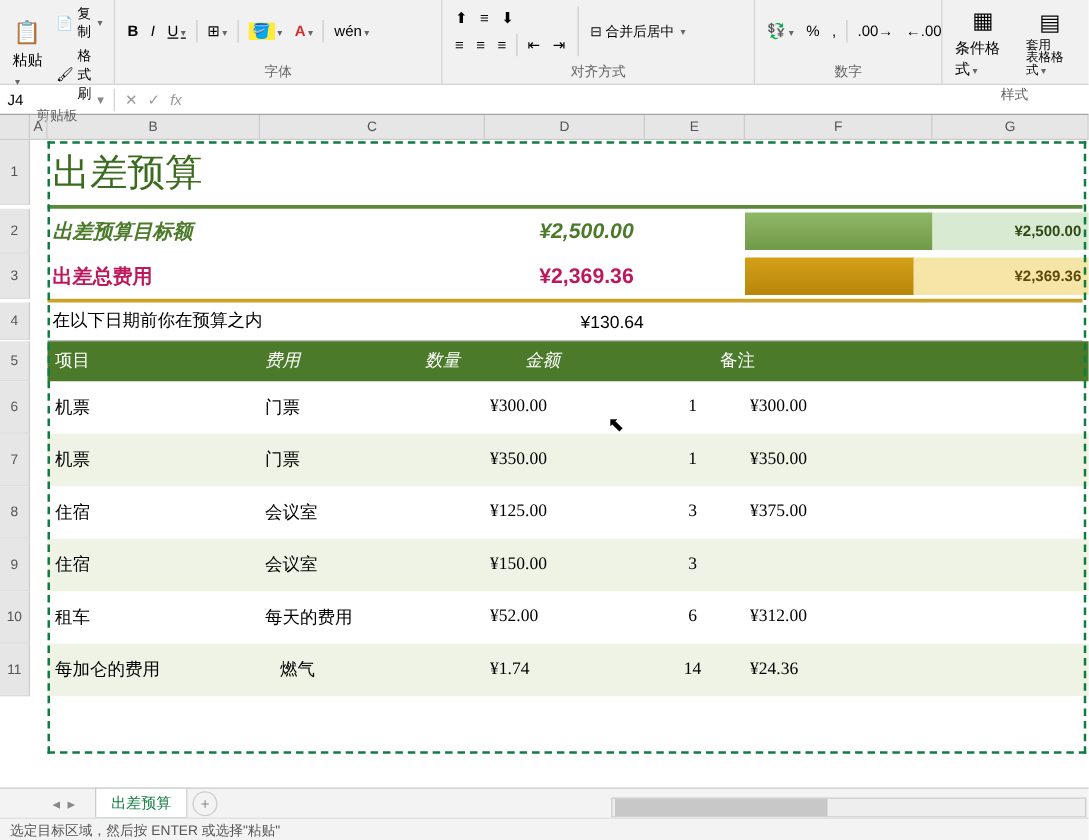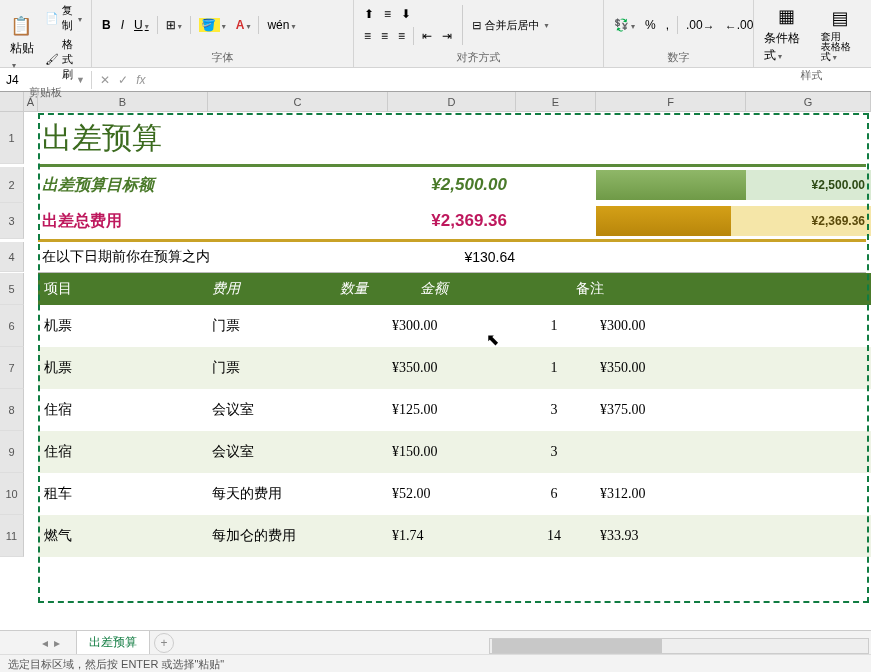--- a/index.html
+++ b/index.html
@@ -329,25 +329,25 @@
           <div class="td td-r colD">¥52.00</div>
           <div class="td td-c colE">6</div>
           <div class="td td-r colF">¥312.00</div>
           <div class="td colG"></div>
         </div>
       </div>
       <div class="grid-row">
         <div class="rowhdr" style="height:42px">11</div>
         <div class="cell colA"></div>
         <div class="data-row alt" style="flex:1">
+          <div class="td colC">每加仑的费用</div>
           <div class="td colB" style="width:168px">燃气</div>
-          <div class="td colC">每加仑的费用</div>
           <div class="td td-r colD">¥1.74</div>
           <div class="td td-c colE">14</div>
-          <div class="td td-r colF">¥33.93</div>
+          <div class="td td-r colF">¥24.36</div>
           <div class="td colG"></div>
         </div>
       </div>
     </div>
 
   <div class="cursor-arrow">⬉</div>
 </div>
 
 <div class="tabstrip">
   <div class="nav-arrows">

